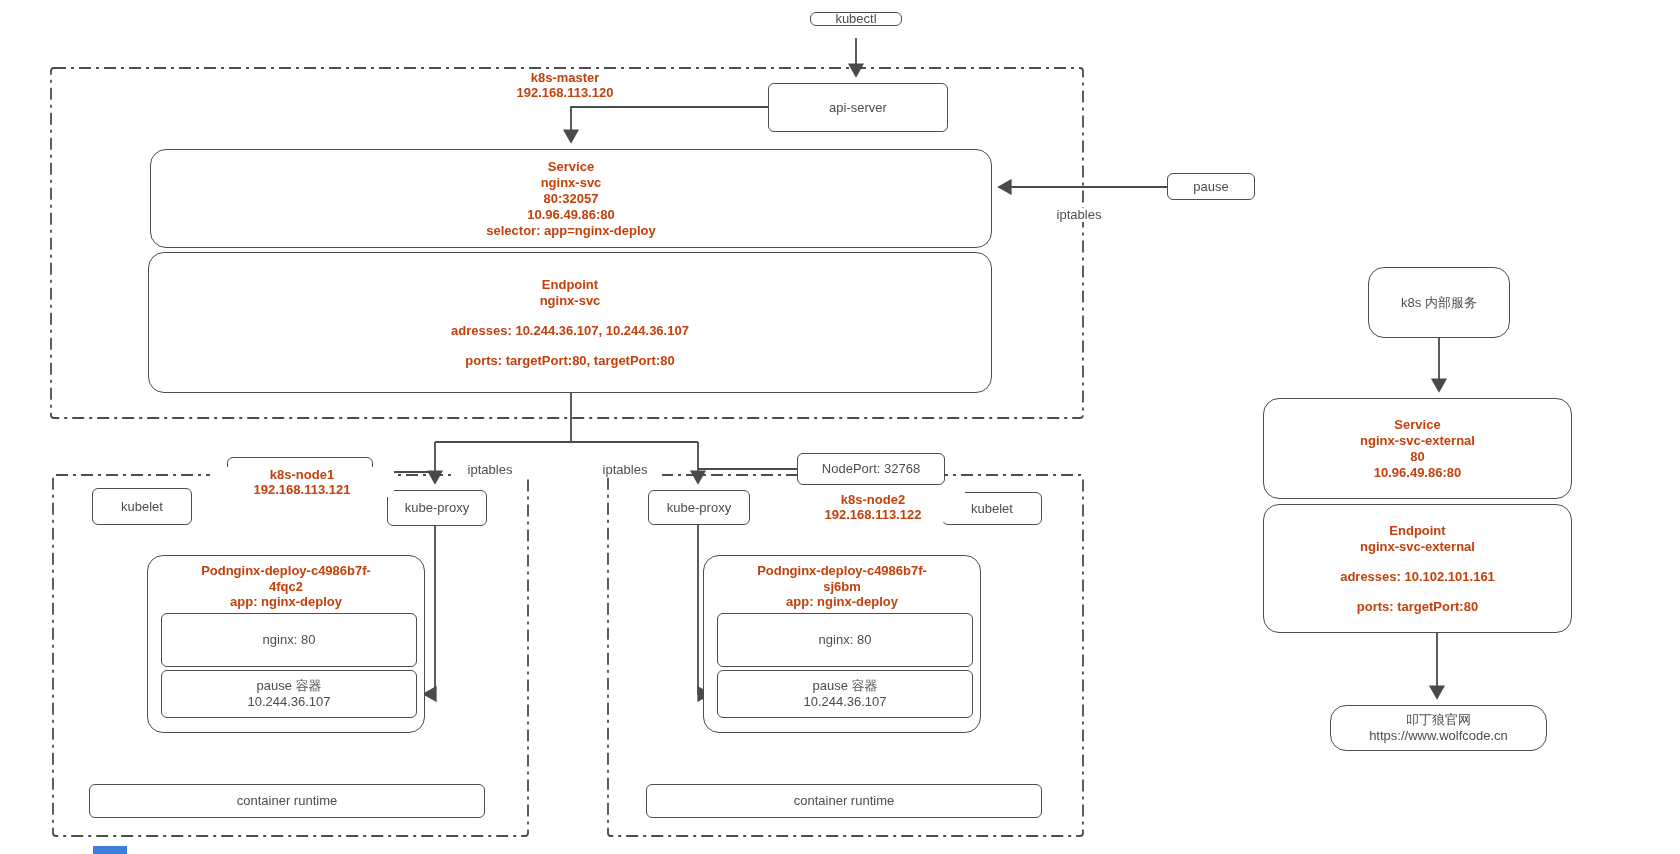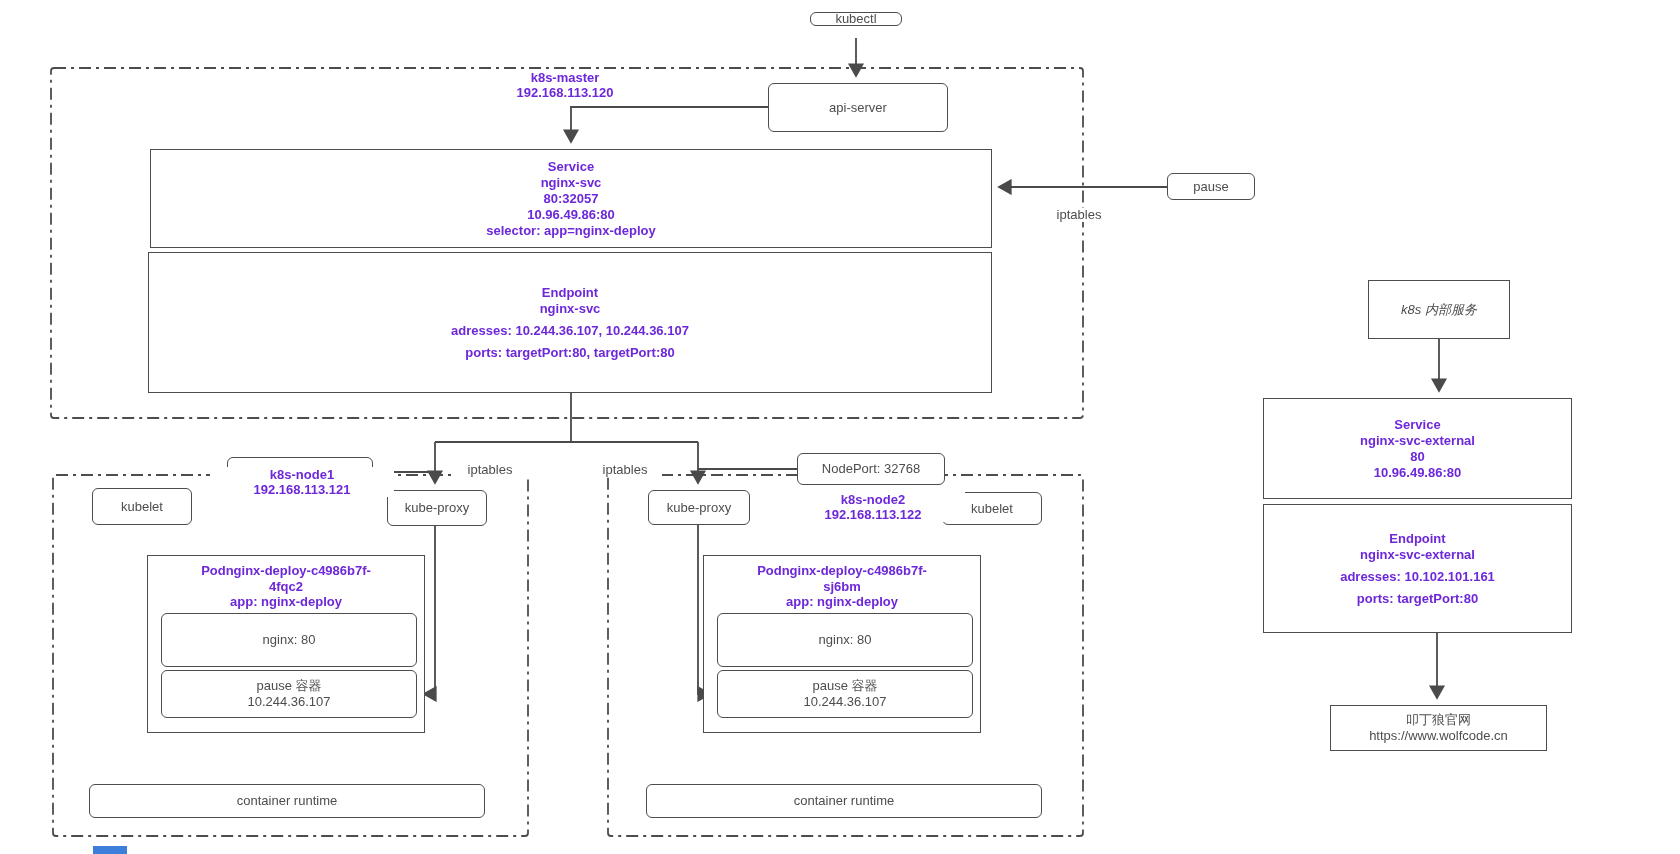--- a/index.html
+++ b/index.html
@@ -6,30 +6,30 @@
   #stage{
     position:relative;width:1680px;height:854px;background:#ffffff;overflow:hidden;
     font-family:"Liberation Sans","DejaVu Sans",sans-serif;color:#4d4d4d;font-size:13px;
   }
   #wires{position:absolute;left:0;top:0;z-index:0;}
   .box{
     position:absolute;background:#ffffff;border:1.5px solid #4d4d4d;border-radius:6px;
     display:flex;flex-direction:column;align-items:center;justify-content:center;
     text-align:center;line-height:16px;z-index:1;box-sizing:border-box;
   }
-  .big{border-radius:0;}
-  .bold{font-weight:bold;color:#6d28d9;}
+  .big{border-radius:16px;}
+  .bold{font-weight:bold;color:#c2410c;}
   .floatlbl{
     position:absolute;z-index:2;background:#ffffff;text-align:center;line-height:15px;
     padding:0 2px;
   }
   .linelbl{
     position:absolute;z-index:2;background:#ffffff;text-align:center;line-height:14px;margin-top:28px;
   }
-  .gapA{margin-top:6px;}
+  .gapA{margin-top:14px;}
   .podtitle{line-height:15.5px;}
   .blue-strip{position:absolute;background:#3d7edb;z-index:3;}
 </style>
 </head>
 <body>
 
 <div id="stage">
 
   <svg id="wires" width="1680" height="854" viewBox="0 0 1680 854">
     <defs>
@@ -157,21 +157,21 @@
   </div>
   <div class="box" style="left:717px;top:670px;width:256px;height:48px;">
     <div>pause 容器</div>
     <div>10.244.36.107</div>
   </div>
 
   <div class="box" style="left:646px;top:784px;width:396px;height:34px;">
     <span>container runtime</span>
   </div>
 
-  <div class="box big" style="left:1368px;top:280px;width:142px;height:59px;font-style:italic;">
+  <div class="box big" style="left:1368px;top:267px;width:142px;height:71px;">
     <span>k8s 内部服务</span>
   </div>
 
   <div class="box big bold" style="left:1263px;top:398px;width:309px;height:101px;">
     <div>Service</div>
     <div>nginx-svc-external</div>
     <div>80</div>
     <div>10.96.49.86:80</div>
   </div>
 

